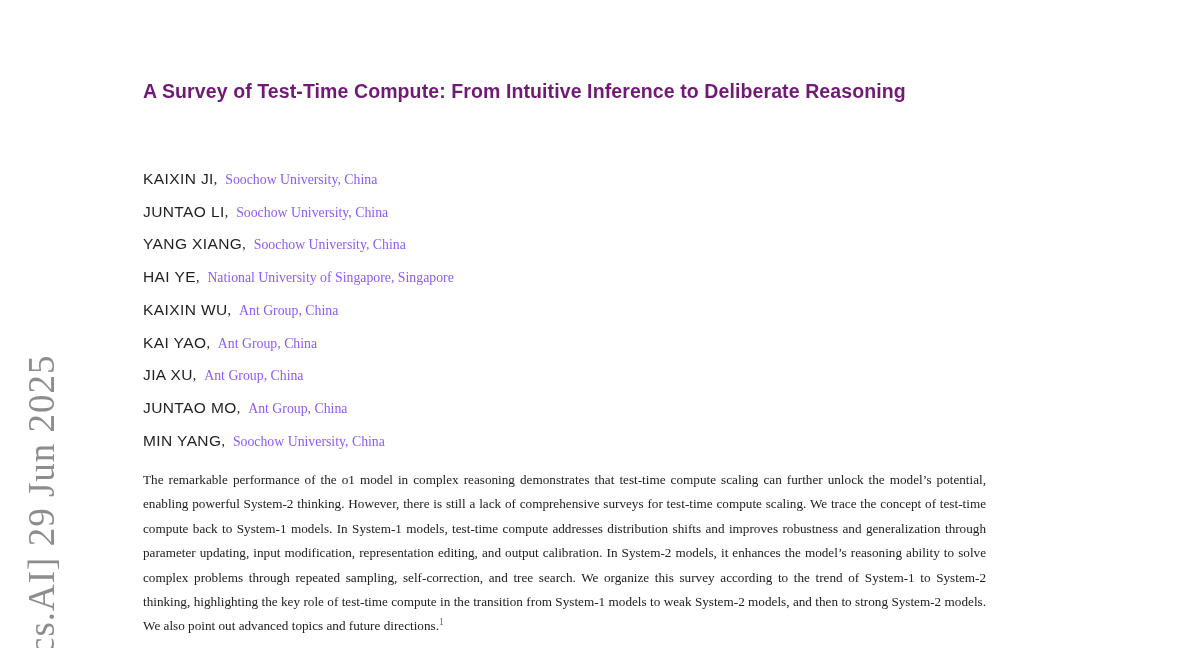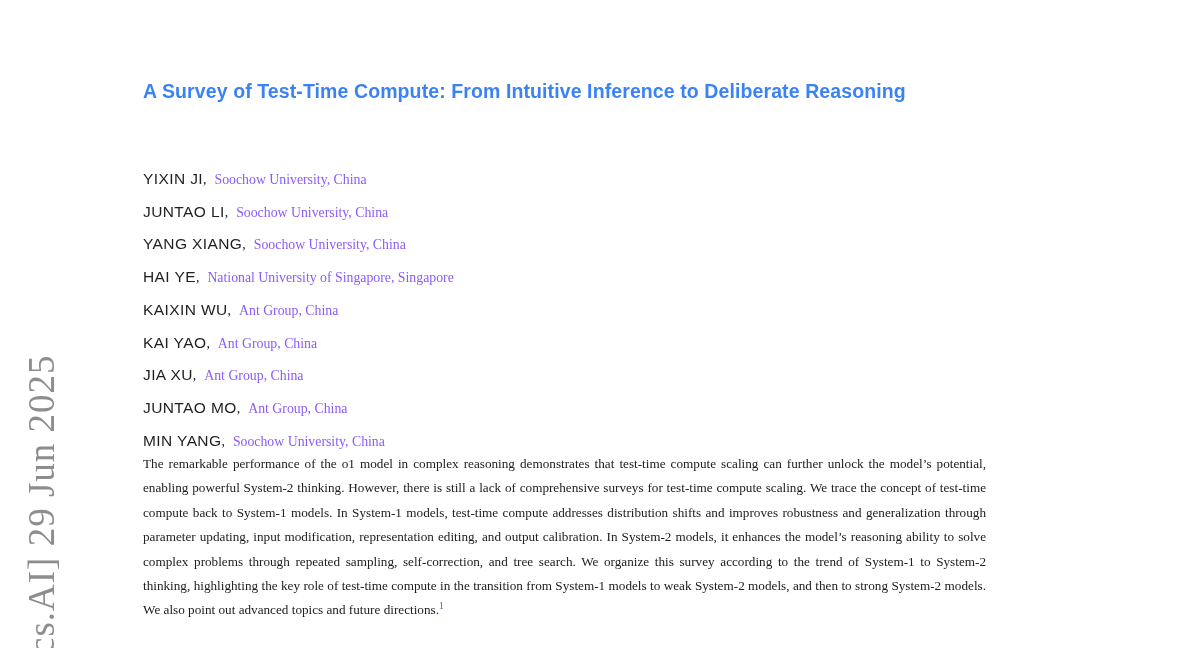--- a/index.html
+++ b/index.html
@@ -25,21 +25,21 @@
   .title {
     position: absolute;
     left: 143px;
     top: 74px;
     width: 845px;
     font-family: "Liberation Sans", sans-serif;
     font-size: 19.5px;
     font-weight: 700;
     line-height: 34.5px;
     letter-spacing: 0.1px;
-    color: #3b82f6;
+    color: #701a75;
   }
   .authors {
     position: absolute;
     left: 143px;
     top: 163px;
     width: 845px;
   }
   .author-row {
     line-height: 31.7px;
     white-space: nowrap;
@@ -58,21 +58,21 @@
   }
   .author-affil {
     font-family: "Liberation Serif", serif;
     font-size: 13.8px;
     color: #8b5cf6;
     margin-left: 4px;
   }
   .abstract {
     position: absolute;
     left: 143px;
-    top: 452px;
+    top: 468px;
     width: 843px;
     font-family: "Liberation Serif", serif;
     font-size: 13.2px;
     line-height: 24.4px;
     text-align: justify;
     color: #202020;
   }
   .footnote-marker {
     color: #9c3f9c;
     font-size: 9.5px;
@@ -85,21 +85,21 @@
 </head>
 <body>
 
 <div class="watermark">cs.AI] 29 Jun 2025</div>
 
 <h1 class="title">A Survey of Test-Time Compute: From Intuitive Inference to Deliberate Reasoning</h1>
 
 <section class="authors">
 
   <div class="author-row">
-    <span class="author-name">YIXIN JI</span><span class="author-sep">,</span>
+    <span class="author-name">KAIXIN JI</span><span class="author-sep">,</span>
     <span class="author-affil">Soochow University, China</span>
   </div>
 
   <div class="author-row">
     <span class="author-name">JUNTAO LI</span><span class="author-sep">,</span>
     <span class="author-affil">Soochow University, China</span>
   </div>
 
   <div class="author-row">
     <span class="author-name">YANG XIANG</span><span class="author-sep">,</span>

